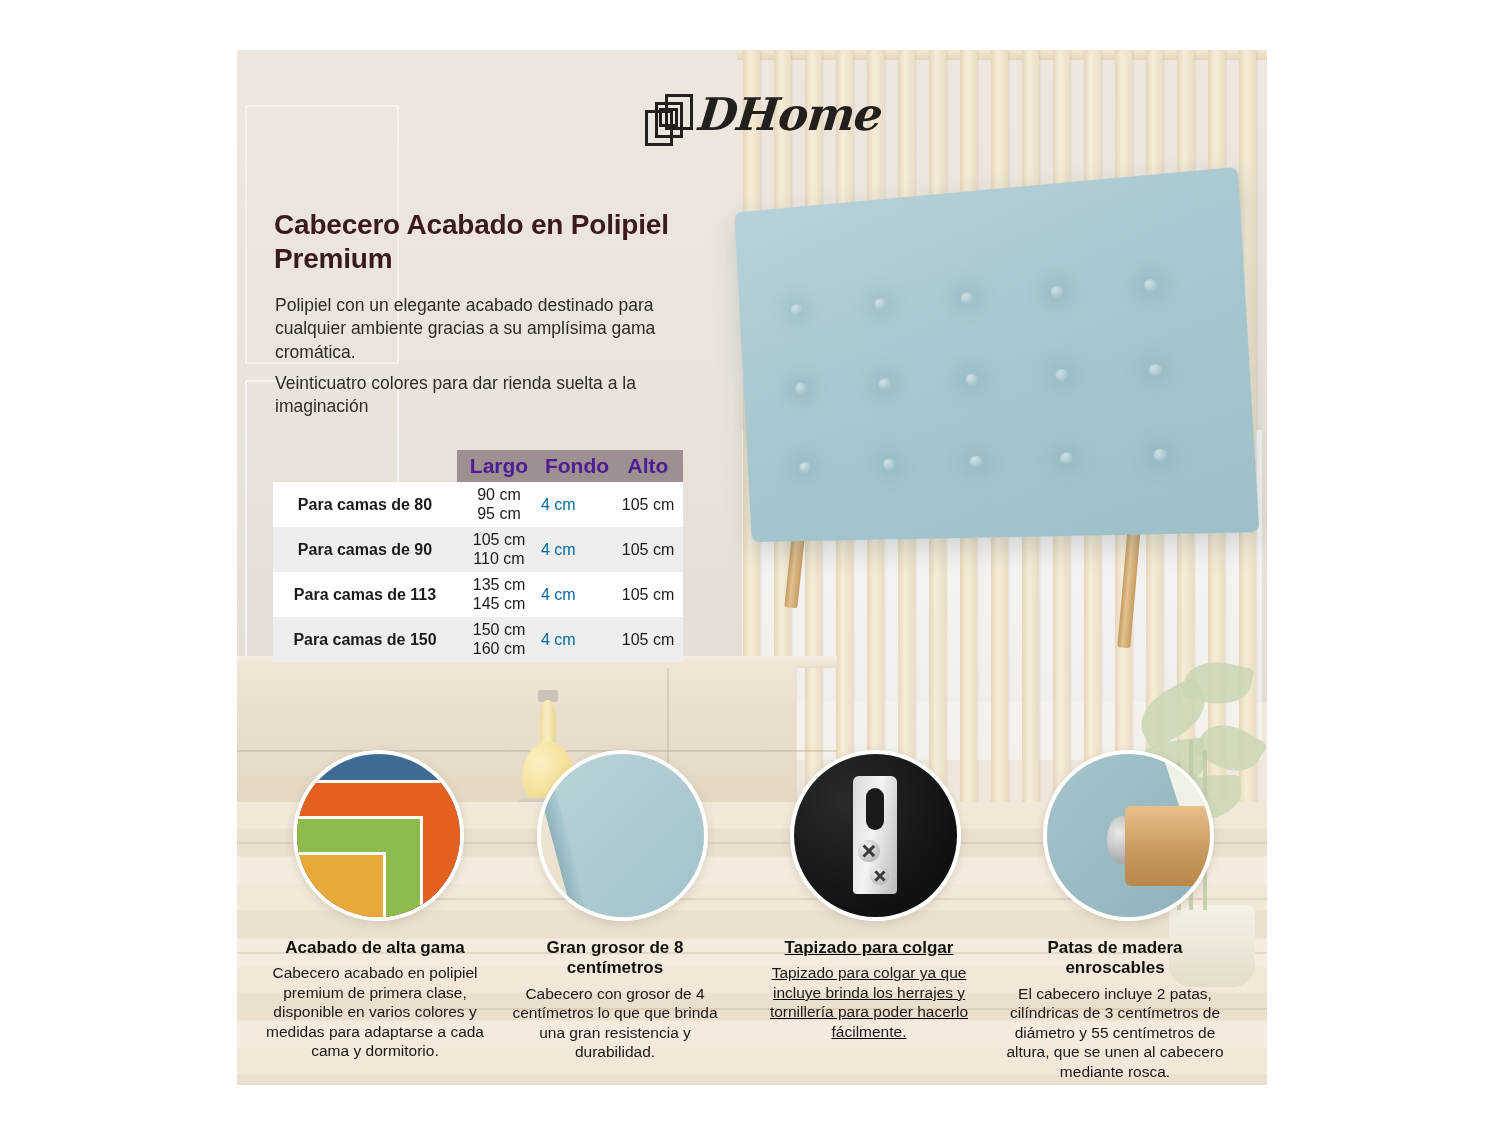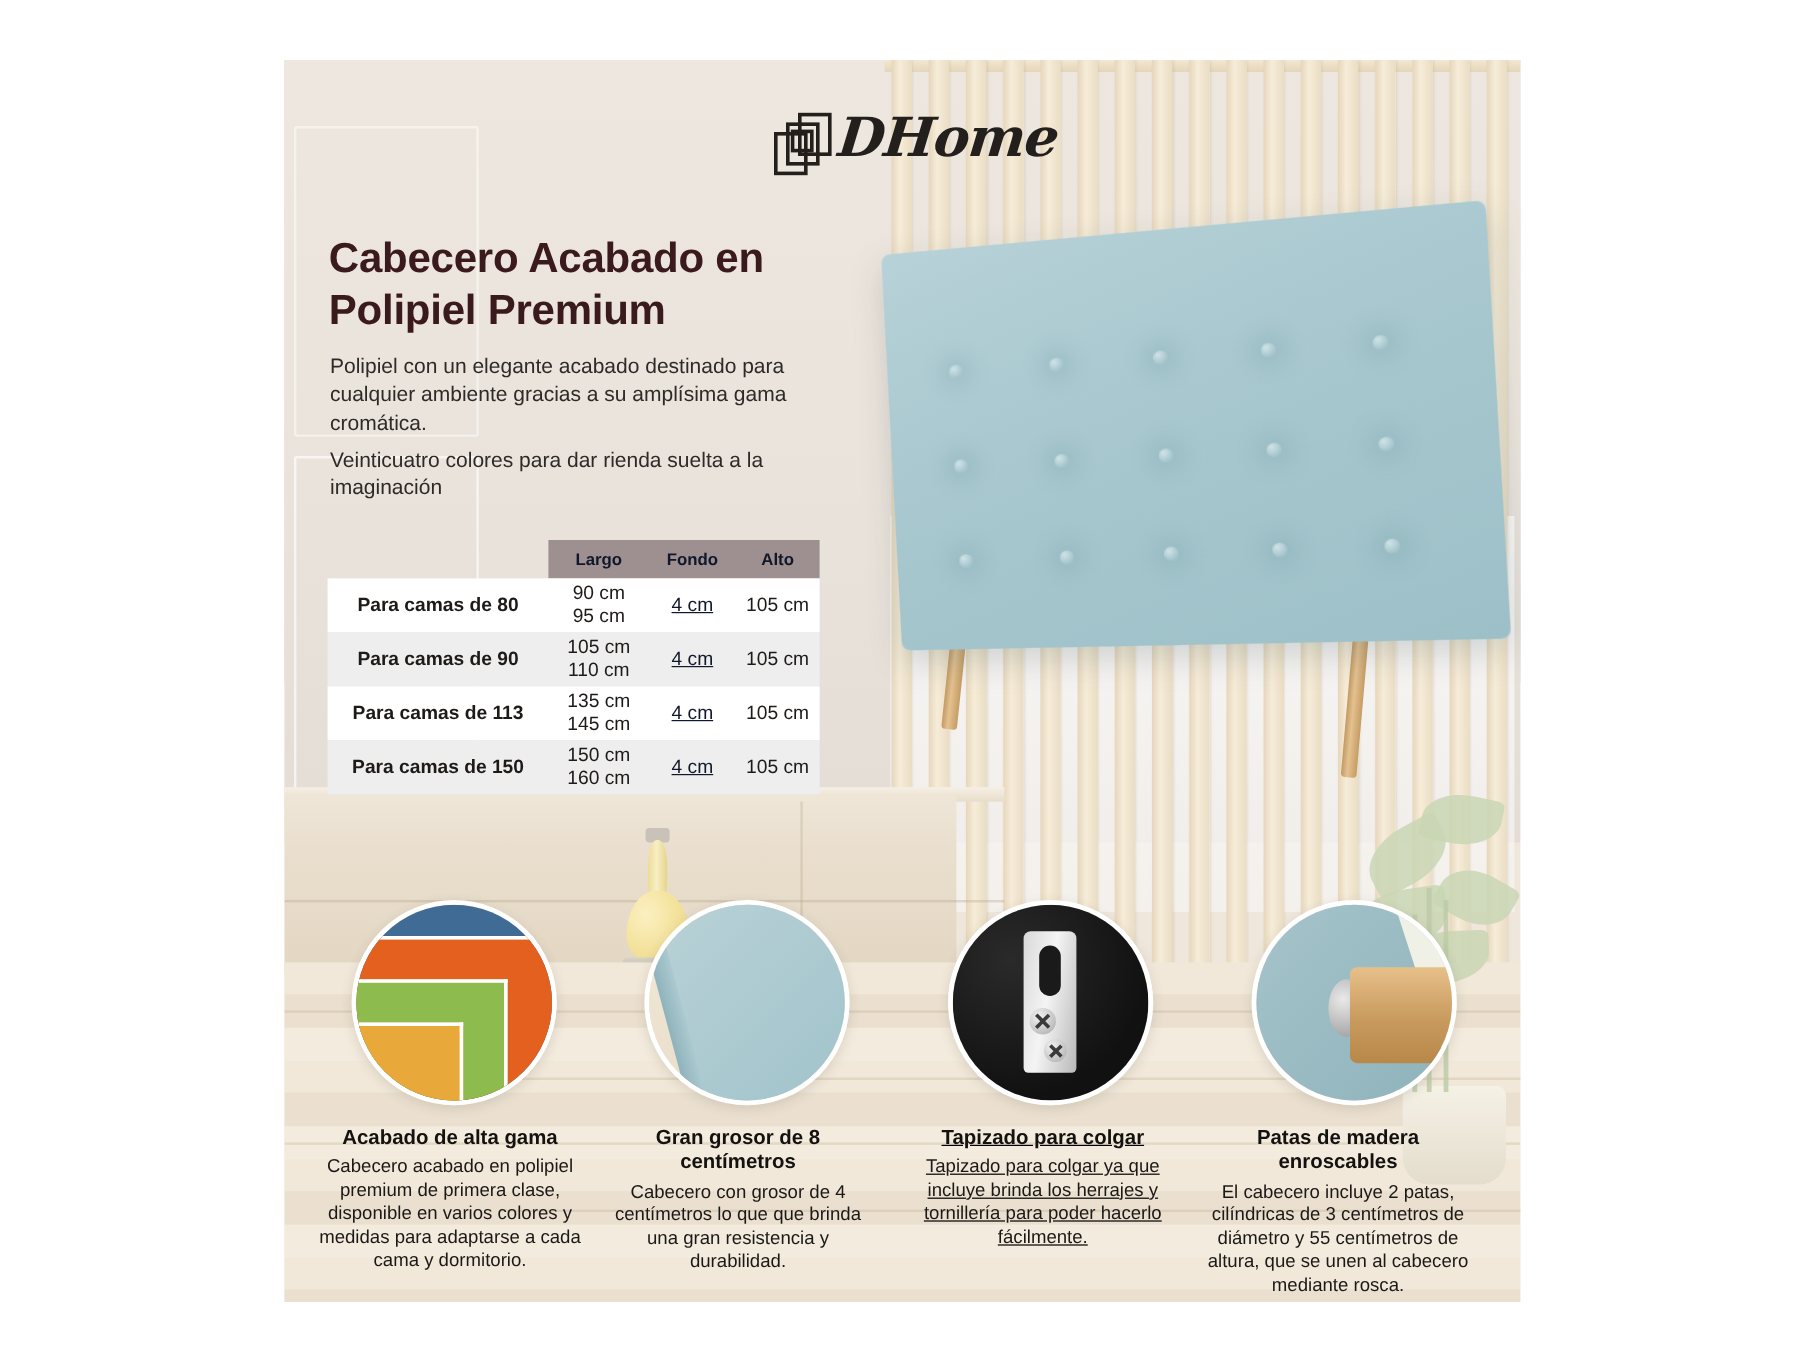--- a/index.html
+++ b/index.html
@@ -70,39 +70,39 @@
 
   
   #logo{position:absolute;left:408px;top:36px;width:210px;height:68px;}
   .logo-mark{position:absolute;left:0;top:8px;width:52px;height:52px;}
   .lsq{position:absolute;border:3px solid #231f1c;}
   .logo-word{position:absolute;left:54px;top:2px;font-family:"DejaVu Serif",serif;
         font-size:45px;font-style:italic;font-weight:700;color:#231f1c;
         letter-spacing:-1px;transform:skewX(-6deg);white-space:nowrap;}
 
   
-  #title{position:absolute;left:37px;top:145px;width:400px;
-        font-size:35px;font-weight:700;line-height:1.22;color:#3a1a1c;letter-spacing:-.2px;}
+  #title{position:absolute;left:37px;top:158px;width:400px;
+        font-size:28px;font-weight:700;line-height:1.22;color:#3a1a1c;letter-spacing:-.2px;}
   .para{position:absolute;left:38px;width:415px;font-size:17.5px;line-height:1.33;color:#2d2a28;}
   #para1{top:244px;}
   #para2{top:322px;}
 
   
   #table{position:absolute;left:36px;top:400px;width:410px;}
   .thead{display:flex;margin-left:184px;width:226px;height:32px;background:#9e9091;}
-  .thead div{color:#0f172a;font-size:14px;font-weight:600;display:flex;align-items:center;justify-content:center;}
+  .thead div{color:#4c1d95;font-size:21px;font-weight:600;display:flex;align-items:center;justify-content:center;}
   .th-largo{width:84px;}
   .th-fondo{width:72px;}
   .th-alto{width:70px;}
   .trow{display:flex;align-items:center;height:45px;}
   .trow.odd{background:#ffffff;}
   .trow.even{background:#eeeeee;}
   .c-name{width:184px;text-align:center;font-size:16px;font-weight:700;color:#1d1a18;}
   .c-largo{width:84px;text-align:center;font-size:16px;color:#1d1a18;line-height:1.15;}
-  .c-fondo{width:72px;text-align:center;font-size:16px;color:#0f172a;text-decoration:underline;}
+  .c-fondo{width:72px;font-size:16px;color:#0369a1;}
   .c-alto{width:70px;text-align:center;font-size:16px;color:#1d1a18;}
 
   
   #board-wrap{position:absolute;left:494px;top:138px;width:500px;height:420px;}
   #board{position:absolute;left:12px;top:24px;width:465px;height:330px;
         background:linear-gradient(160deg,#b7d2d8 0%,#a9c8cf 40%,#9dc0c8 100%);
         border-radius:7px;
         transform:perspective(900px) rotateY(-11deg) rotateZ(-3.1deg);
         transform-origin:left center;
         box-shadow:0 10px 26px rgba(90,110,115,.25);}

